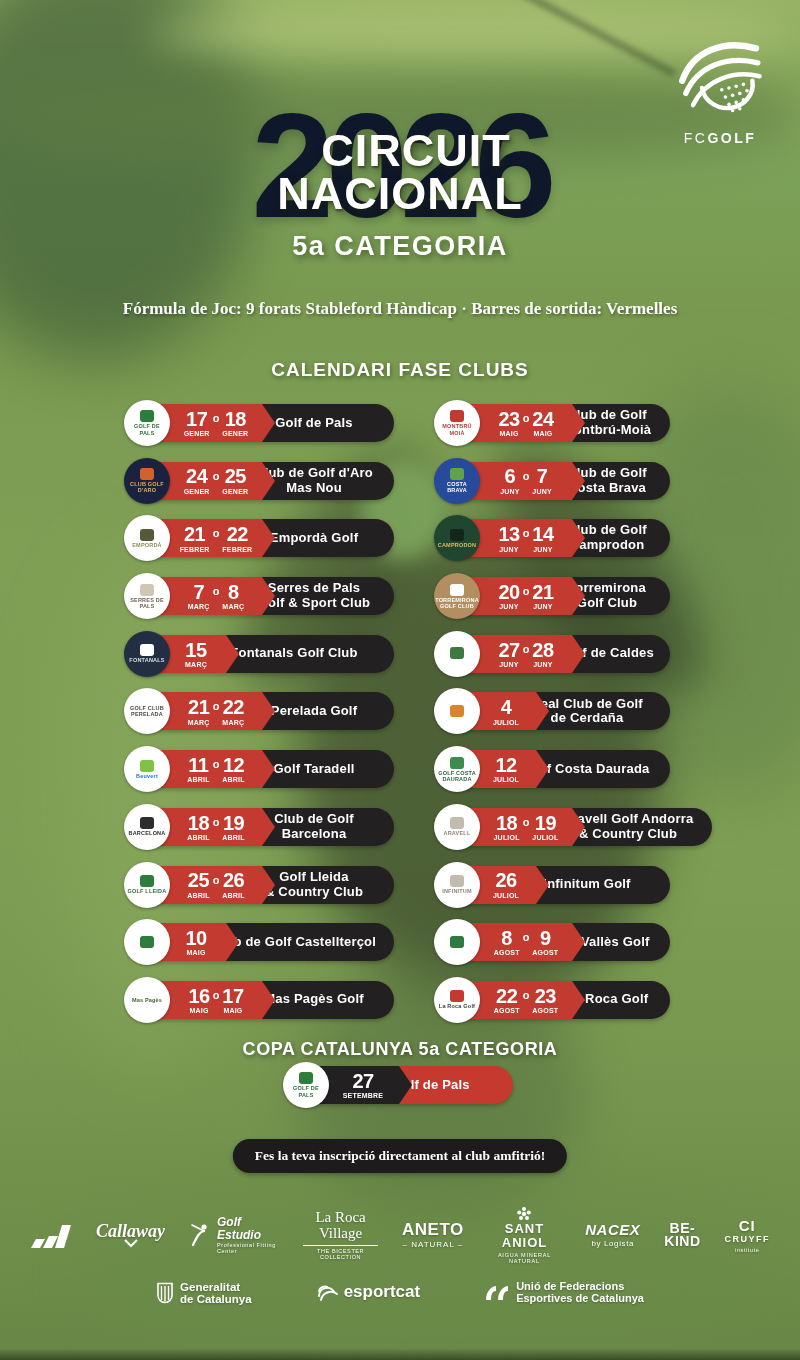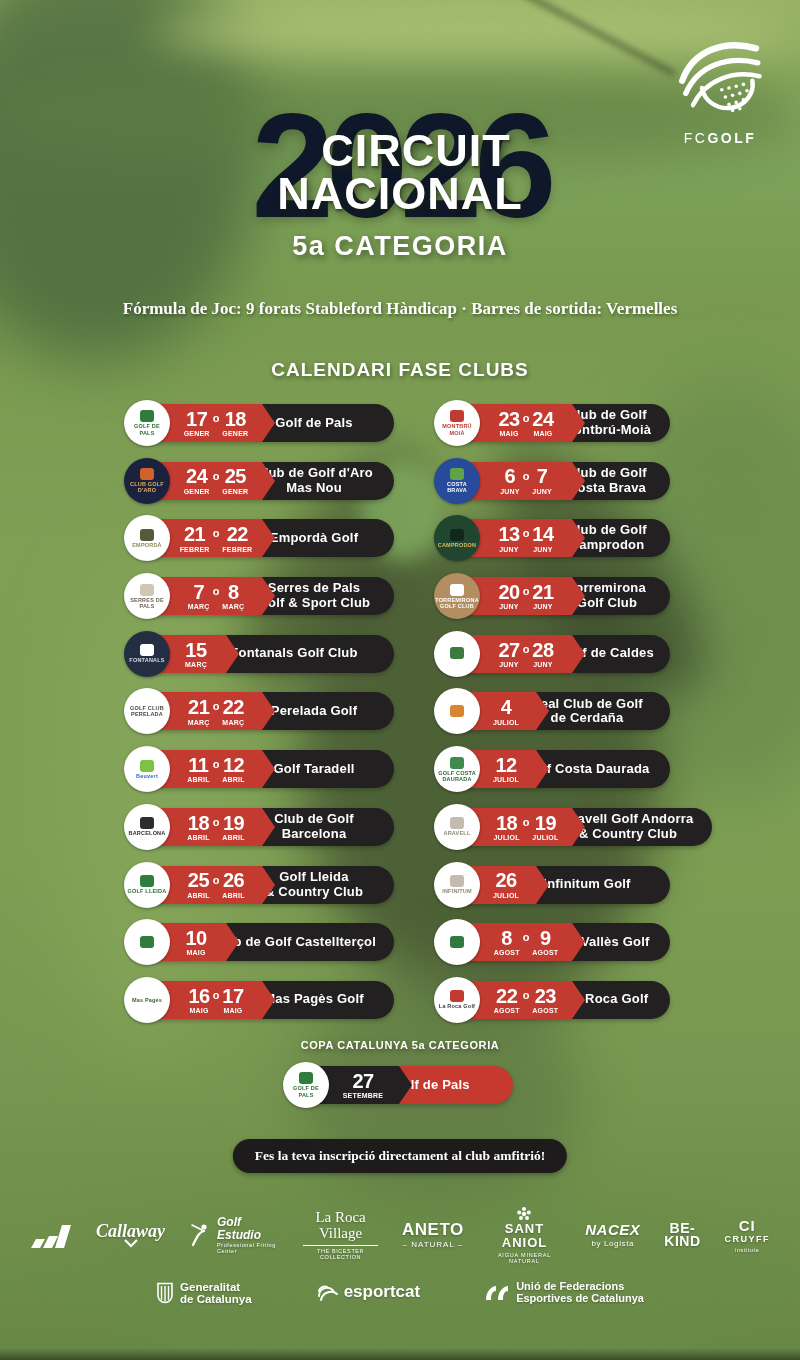--- a/index.html
+++ b/index.html
@@ -71,21 +71,21 @@
   .sep{font-size:11px;color:#fff;font-weight:700;margin:0 3px 10px;}
   .logo-circle{position:absolute;left:0;top:2px;width:46px;height:46px;border-radius:50%;z-index:4;
     display:flex;flex-direction:column;align-items:center;justify-content:center;overflow:hidden;
     box-shadow:0 1px 3px rgba(0,0,0,.35);}
   .logo-emblem{width:14px;height:12px;border-radius:3px;margin-bottom:1px;flex:none;}
   .logo-label{font-size:5.5px;font-weight:700;line-height:1.1;text-align:center;
     white-space:pre-line;padding:0 3px;letter-spacing:.2px;}
 
   
   .copa-title{position:absolute;top:1039px;left:0;right:0;z-index:3;text-align:center;color:#fff;
-    font-weight:800;font-size:11px;letter-spacing:.6px;text-shadow:1px 2px 4px rgba(25,35,18,.5);}
+    font-weight:800;font-size:18px;letter-spacing:.6px;text-shadow:1px 2px 4px rgba(25,35,18,.5);}
   .copa-row{position:absolute;top:1060px;left:283px;width:230px;height:50px;z-index:3;}
   .copa-row .pill{background:#c5392f;}
   .copa-row .club-name{left:100px;right:34px;}
   .inscription{position:absolute;top:1139px;left:50%;transform:translateX(-50%);z-index:3;
     background:#1d1b1c;color:#fff;border-radius:20px;padding:9px 22px;
     font-family:"Liberation Serif",serif;font-weight:600;font-size:13.5px;white-space:nowrap;
     box-shadow:0 2px 5px rgba(0,0,0,.3);}
 
   
   .sponsors{position:absolute;left:30px;right:30px;z-index:3;display:flex;align-items:center;

